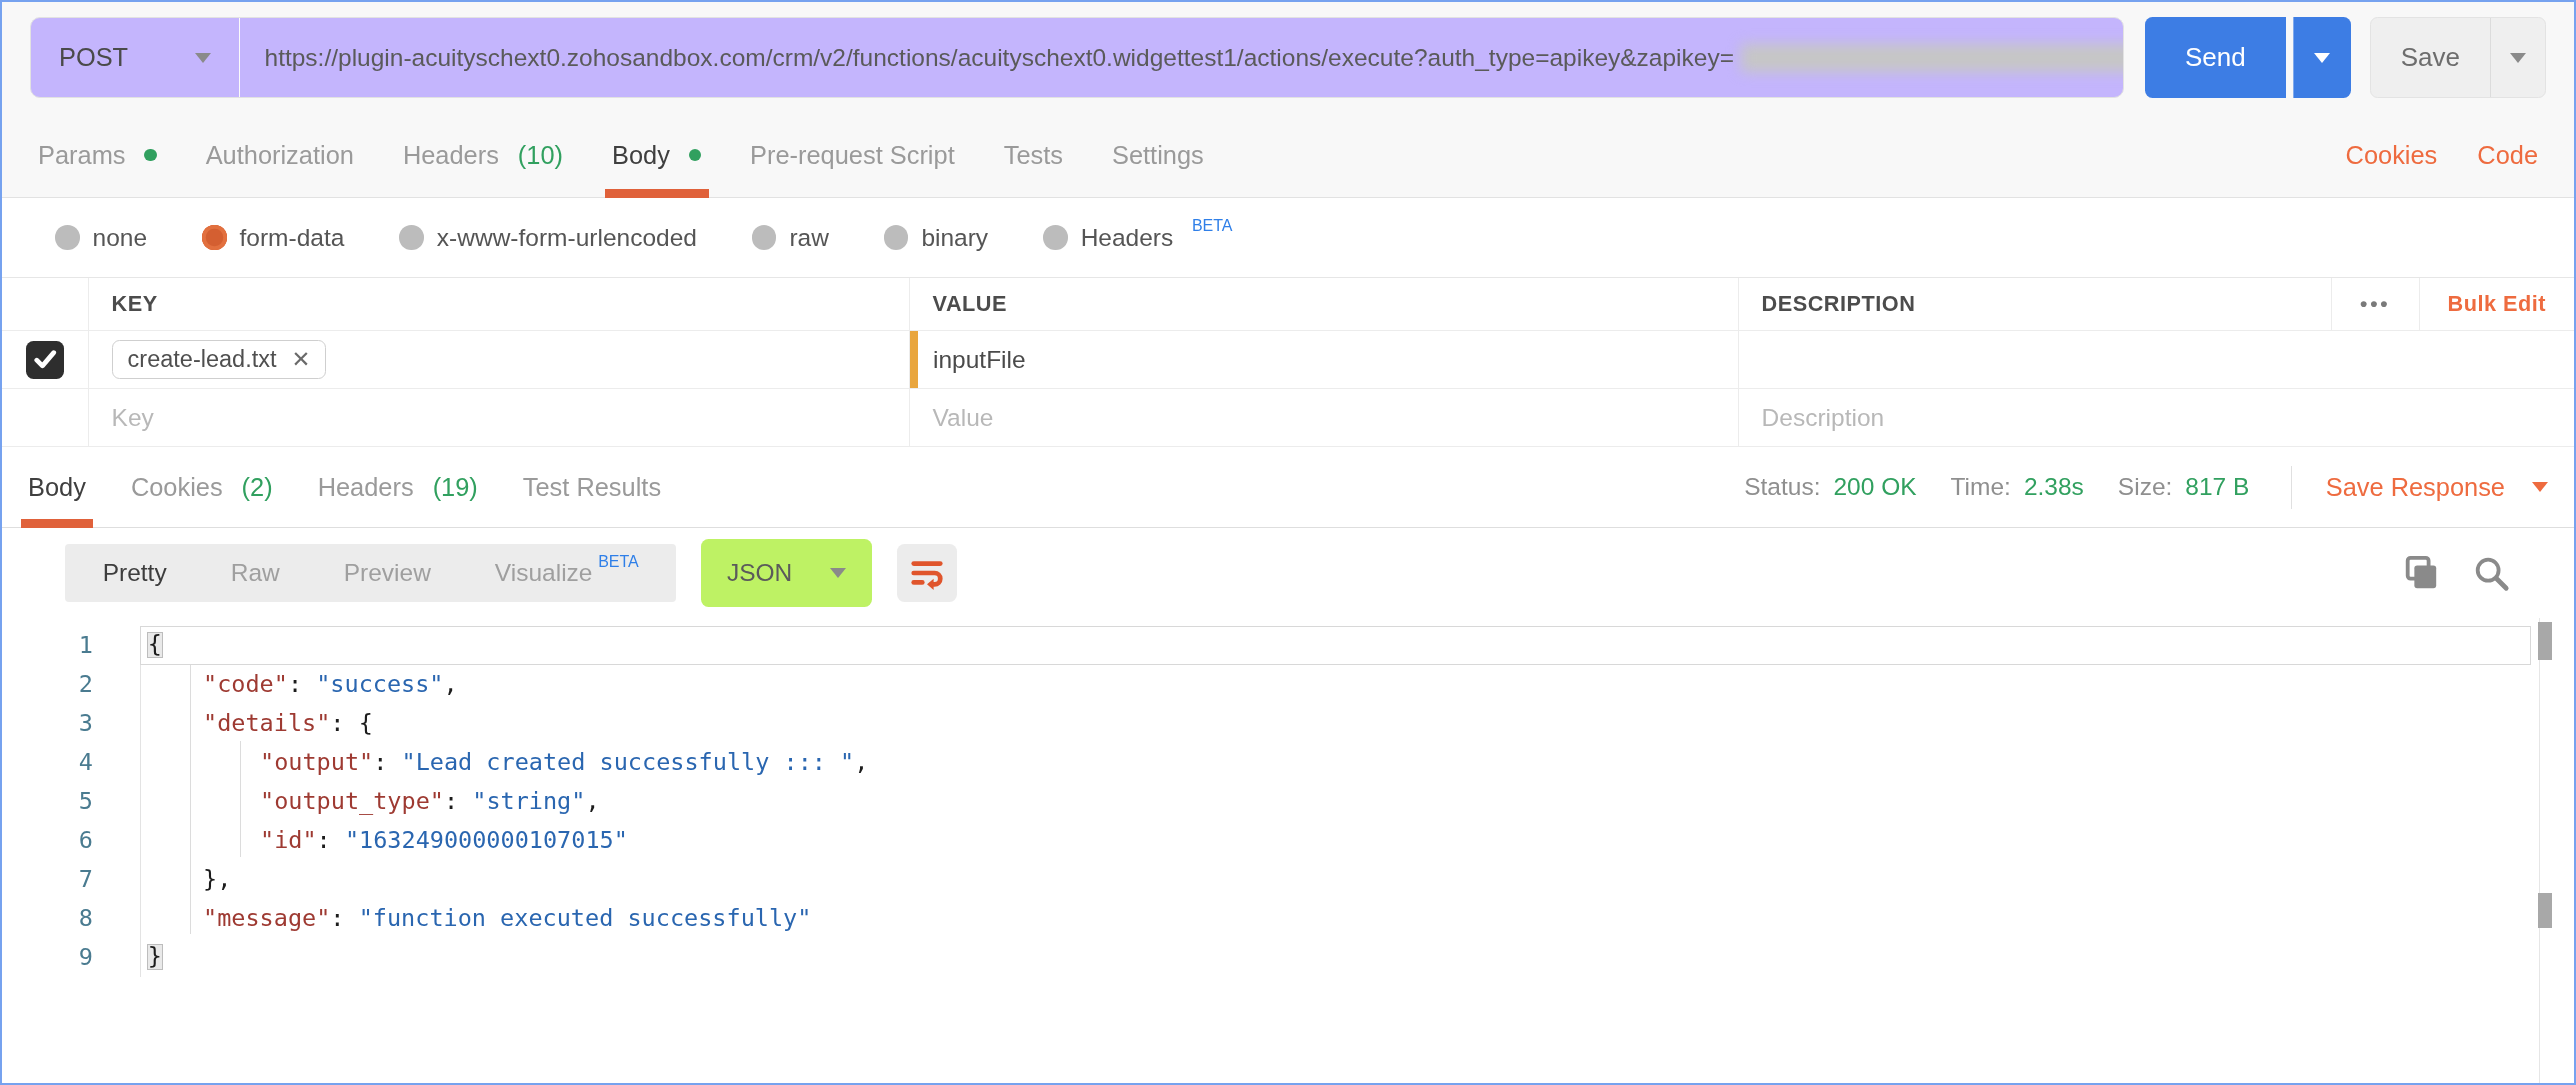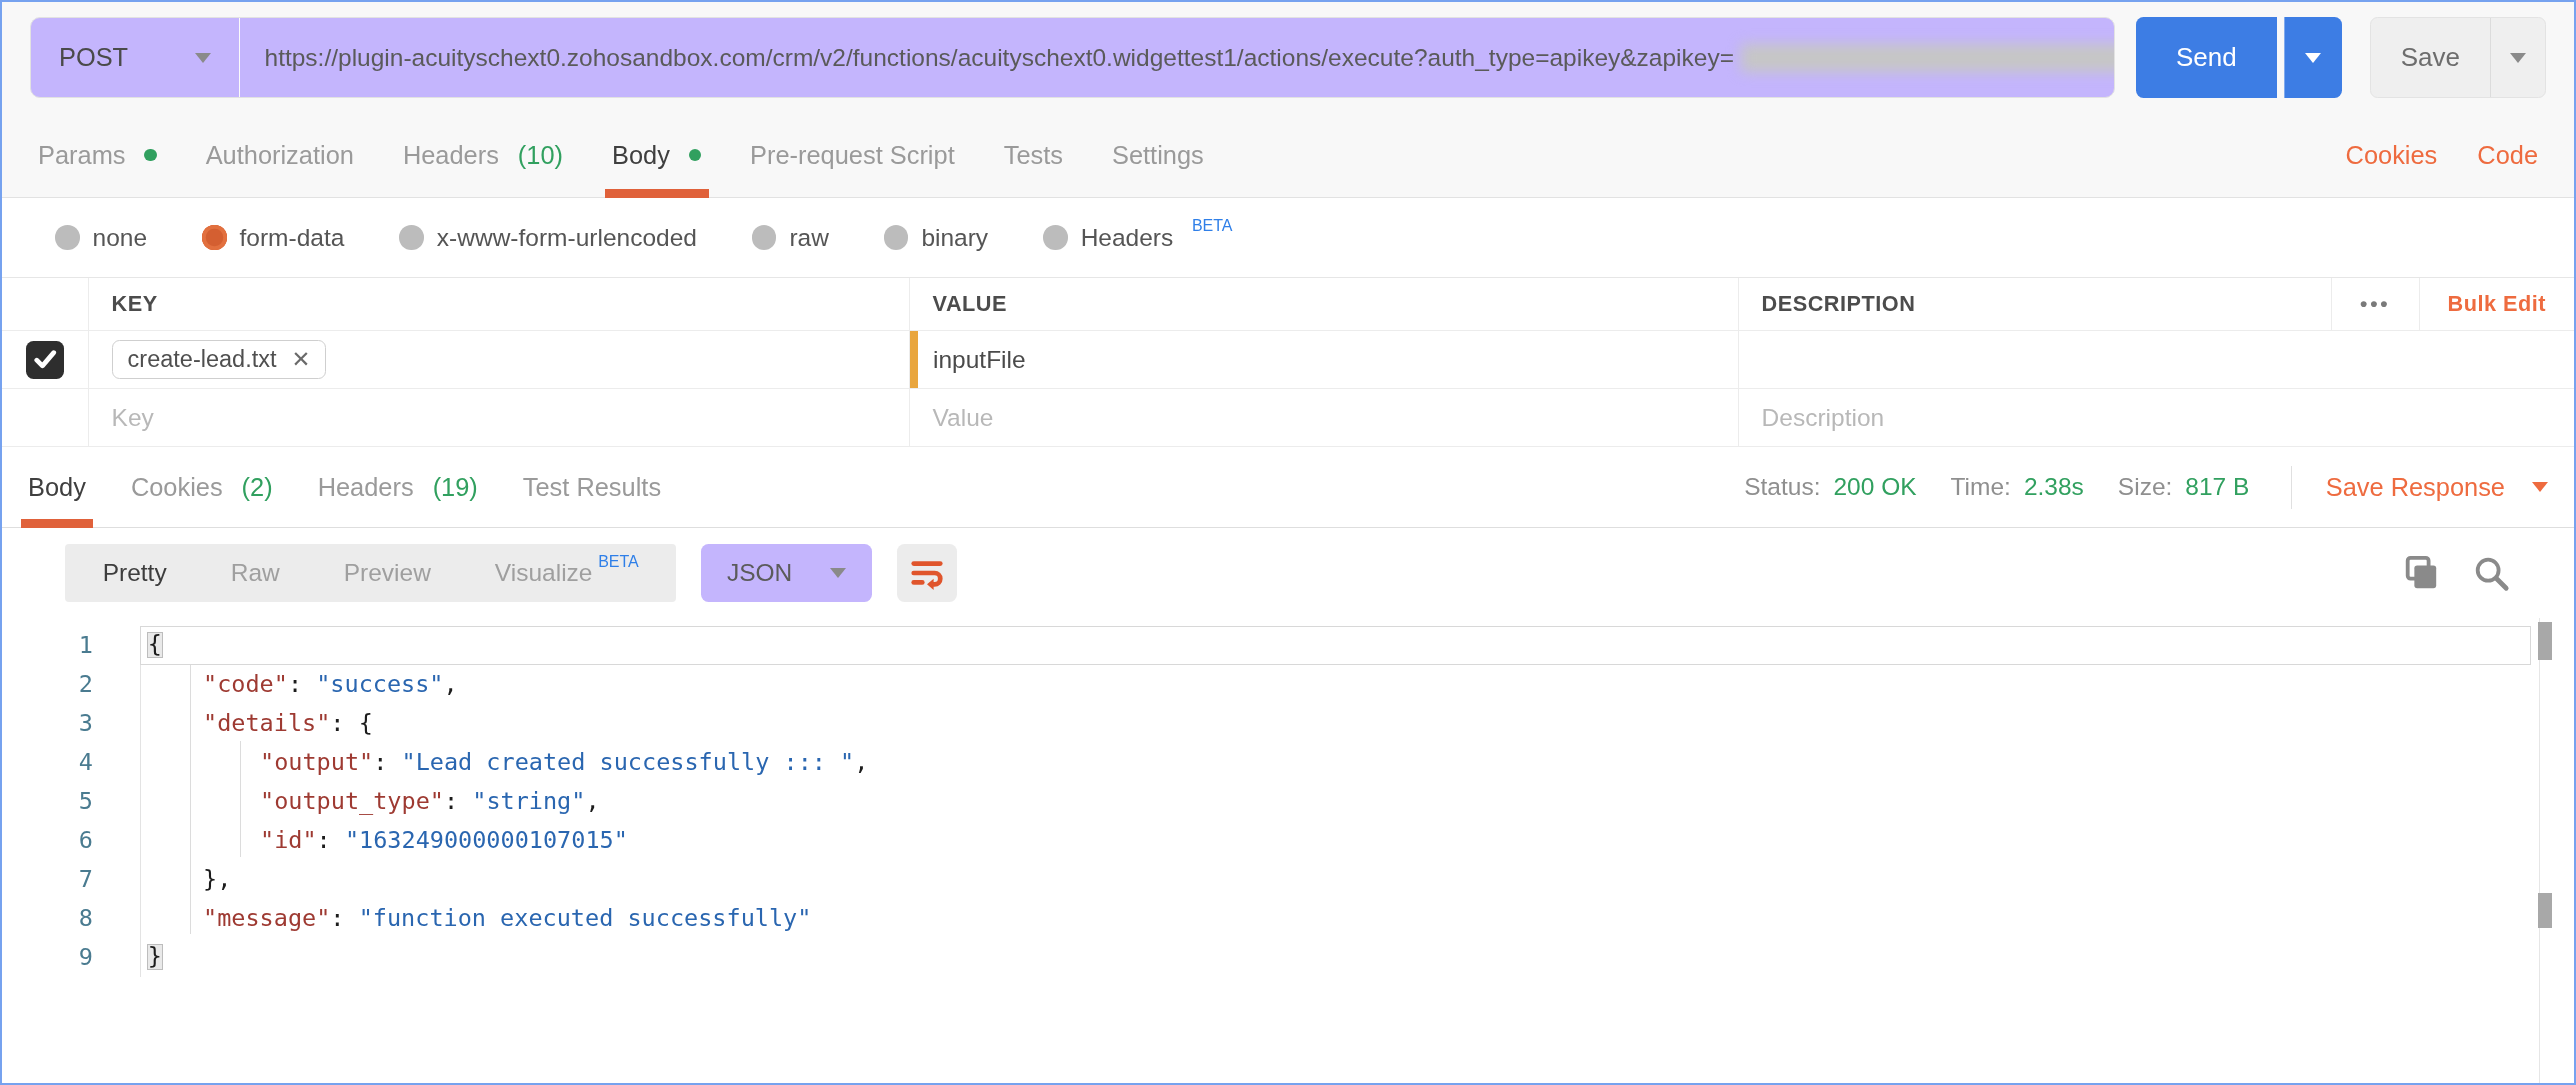--- a/index.html
+++ b/index.html
@@ -14,21 +14,21 @@
   .topbar { height:111px; flex:0 0 auto; background:#f8f8f8; display:flex; align-items:center; padding:0 28px; }
   .url-group { flex:1; display:flex; height:81px; background:#c4b5fd; border:0.9px solid #e2e2e2; border-radius:10px; overflow:hidden; }
   .method { flex:0 0 209px; display:flex; align-items:center; justify-content:space-between; padding:0 28px; border-right:1.9px solid #fbfbfb; color:#4a4a4a; font-size:25.4px; cursor:pointer; }
   .url-text { flex:1; display:flex; align-items:center; padding:0 24.5px; font-size:24.5px; color:#5a5a5a; white-space:nowrap; overflow:hidden; }
   .redacted { display:inline-block; width:527px; height:28px; background:#c6c6c6; border-radius:3.8px; filter:blur(6.6px); margin:0 7.5px; flex:0 0 auto; }
   .caret { width:0; height:0; border-left:8.5px solid transparent; border-right:8.5px solid transparent; border-top:10.4px solid #8a8a8a; display:inline-block; }
   .send-group { display:flex; height:81px; margin-left:21px; border-radius:7.5px; overflow:hidden; flex:0 0 auto;gap:7px; }
   .send-main { background:#3d7de4; color:#fff; font-size:26px; display:flex; align-items:center; padding:0 40px; cursor:pointer; }
   .send-caret { background:#3d7de4; border-left:1.9px solid rgba(255,255,255,.35); width:58px; display:flex; align-items:center; justify-content:center; cursor:pointer; }
   .send-caret .caret { border-top-color:#fff; }
-  .save-group { display:flex; height:81px; margin-left:28px; background:#efefef; border:0.9px solid #e3e3e3; border-radius:7.5px; overflow:hidden; flex:0 0 auto; }
+  .save-group { display:flex; height:81px; margin-left:19px; background:#efefef; border:0.9px solid #e3e3e3; border-radius:7.5px; overflow:hidden; flex:0 0 auto; }
   .save-main { color:#6d6d6d; font-size:26px; display:flex; align-items:center; padding:0 30px; cursor:pointer; }
   .save-caret { border-left:1.9px solid #dcdcdc; width:55px; display:flex; align-items:center; justify-content:center; cursor:pointer; }
 
   
   .req-tabs { height:85px; flex:0 0 auto; background:#f8f8f8; border-bottom:0.9px solid #e2e2e2; display:flex; align-items:center; padding:0 36px; }
   .tab { position:relative; height:100%; display:flex; align-items:center; margin-right:49px; font-size:25.4px; color:#9a9a9a; cursor:pointer; gap:19px; }
   .tab.active { color:#3f3f3f; }
   .tab.active .underline { position:absolute; left:-7.5px; right:-7.5px; bottom:-0.9px; height:8.5px; background:#e0613a; }
   .dot { width:12.2px; height:12.2px; border-radius:50%; background:#31a05f; display:inline-block; }
   .count { color:#31a05f; }
@@ -69,21 +69,21 @@
   .stat-value { color:#31a05f; margin-right:21px; }
   .vdiv { width:0.9px; height:43px; background:#e0e0e0; margin:0 21px 0 7.5px; }
   .save-response { color:#ee6b3f; font-size:25.4px; display:flex; align-items:center; gap:27px; cursor:pointer; }
   .save-response .caret { border-top-color:#ee6b3f; }
 
   
   .resp-toolbar { height:90px; flex:0 0 auto; display:flex; align-items:center; padding:0 26px; gap:24.5px; }
   .views { display:flex; align-items:center; background:#ececec; border-radius:4px; height:58px; padding:0 5.7px;margin-left:37px; }
   .view-item { padding:0 32px; font-size:24.5px; color:#9f9f9f; cursor:pointer; display:flex; align-items:center; }
   .view-item.active { color:#3d3d3d; }
-  .json-select { background:#c4b5fd; border-radius:7.5px; height:58px; display:flex; align-items:center; gap:38px; padding:0 26px; color:#5b5b5b; font-size:24.5px; cursor:pointer; }
+  .json-select { background:#bef264; border-radius:7.5px; height:68px; display:flex; align-items:center; gap:38px; padding:0 26px; color:#5b5b5b; font-size:24.5px; cursor:pointer; }
   .wrap-btn { background:#ececec; border-radius:7.5px; height:58px; width:60px; display:flex; align-items:center; justify-content:center; cursor:pointer; }
   .right-icons { margin-left:auto; display:flex; align-items:center; gap:32px; padding-right:38px; }
   .icon-btn { cursor:pointer; display:flex; }
 
   
   .code-wrap { flex:1; position:relative; font-family:"DejaVu Sans Mono", monospace; font-size:23.5px; padding-top:7.5px; overflow:hidden; }
   .code-line { display:flex; height:39px; align-items:center; position:relative; }
   .gutter { flex:0 0 139px; text-align:right; padding-right:47px; color:#4a7b90; border-right:0.9px solid #e3e3e3; height:100%; display:flex; align-items:center; justify-content:flex-end; }
   .code-content { white-space:pre; padding-left:5.7px; color:#1c1c1c; display:flex; align-items:center; }
   .ind1 { padding-left:62px; }

